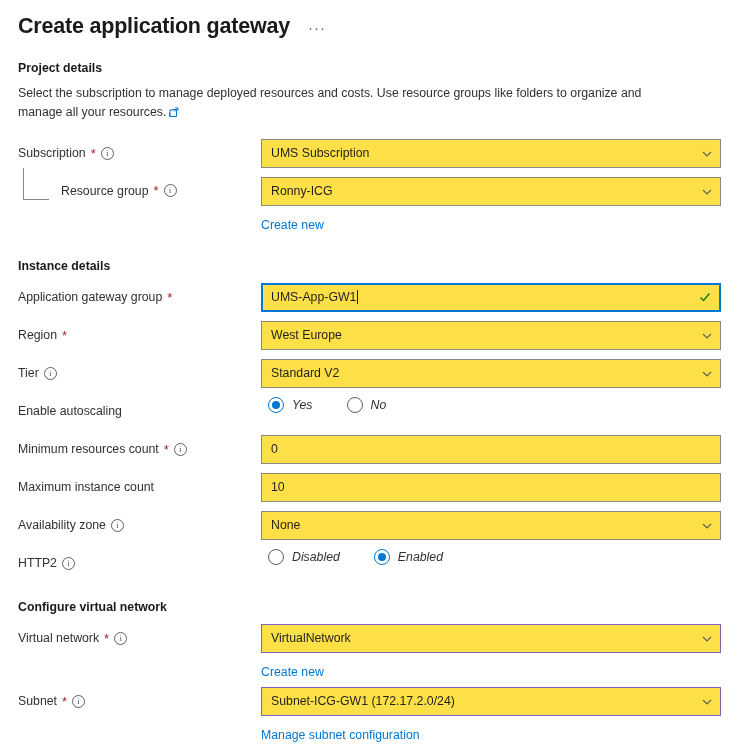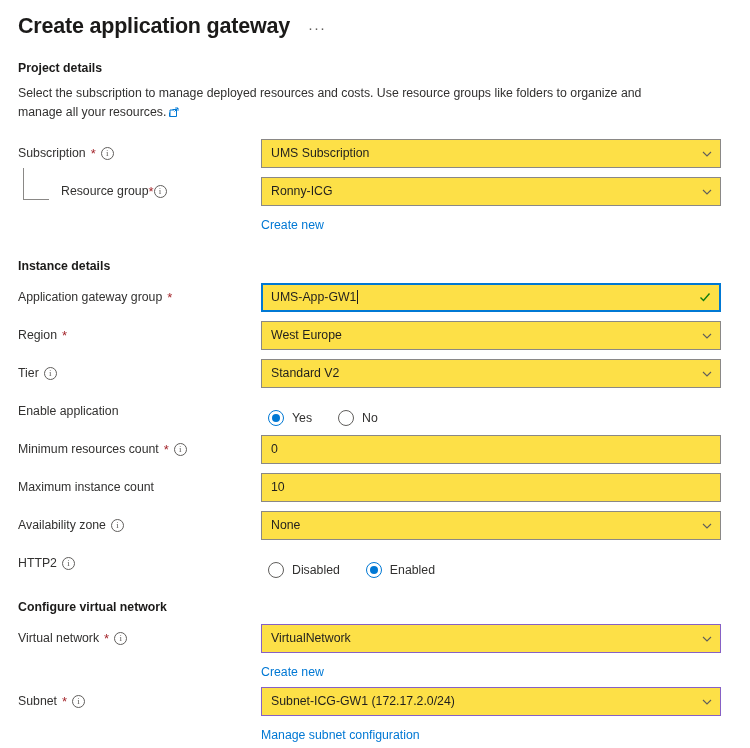--- a/index.html
+++ b/index.html
@@ -96,21 +96,22 @@
   .fctl { flex: 1 1 auto; max-width: 460px; }
 
   
   .tree-wrap {
     position: relative;
     width: 243px;
     flex: 0 0 243px;
     font-size: 12.3px;
     color: #323130;
     display: flex;
-    align-items: flex-end;
+    align-items: flex-start;
+    gap: 5px;
     white-space: nowrap;
     padding-left: 43px;
   }
   .tree-wrap::before {
     content: "";
     position: absolute;
     left: 5px;
     top: -16px;
     width: 1px;
     height: 31px;
@@ -180,23 +181,24 @@
   }
   .link-row {
     display: flex;
     margin-bottom: 6px;
   }
   .link-row .spacer { width: 243px; flex: 0 0 243px; }
 
   
   .radio-group {
     display: flex;
-    align-items: flex-end;
-    gap: 26px;
+    align-items: flex-start;
+    gap: 34px;
     height: 29px;
+    font-style: italic;
   }
   .radio {
     display: flex;
     align-items: center;
     gap: 8px;
     font-size: 12.3px;
     color: #323130;
     cursor: pointer;
   }
   .dot {
@@ -322,21 +324,21 @@
         <span class="val">Standard V2</span>
         <span class="chev"><svg width="10" height="10" viewBox="0 0 10 10">
               <path d="M1 3 L5 7 L9 3" fill="none" stroke="#605e5c" stroke-width="1.1"></path>
             </svg></span>
       </div>
     </div>
   </div>
 
   <div class="frow">
     <div class="flabel">
-      <span>Enable application</span>
+      <span>Enable autoscaling</span>
     </div>
     <div class="fctl">
       <div class="radio-group radio-offset">
         <div class="radio">
           <span class="dot sel"></span>
           <span>Yes</span>
         </div>
         <div class="radio">
           <span class="dot"></span>
           <span>No</span>

